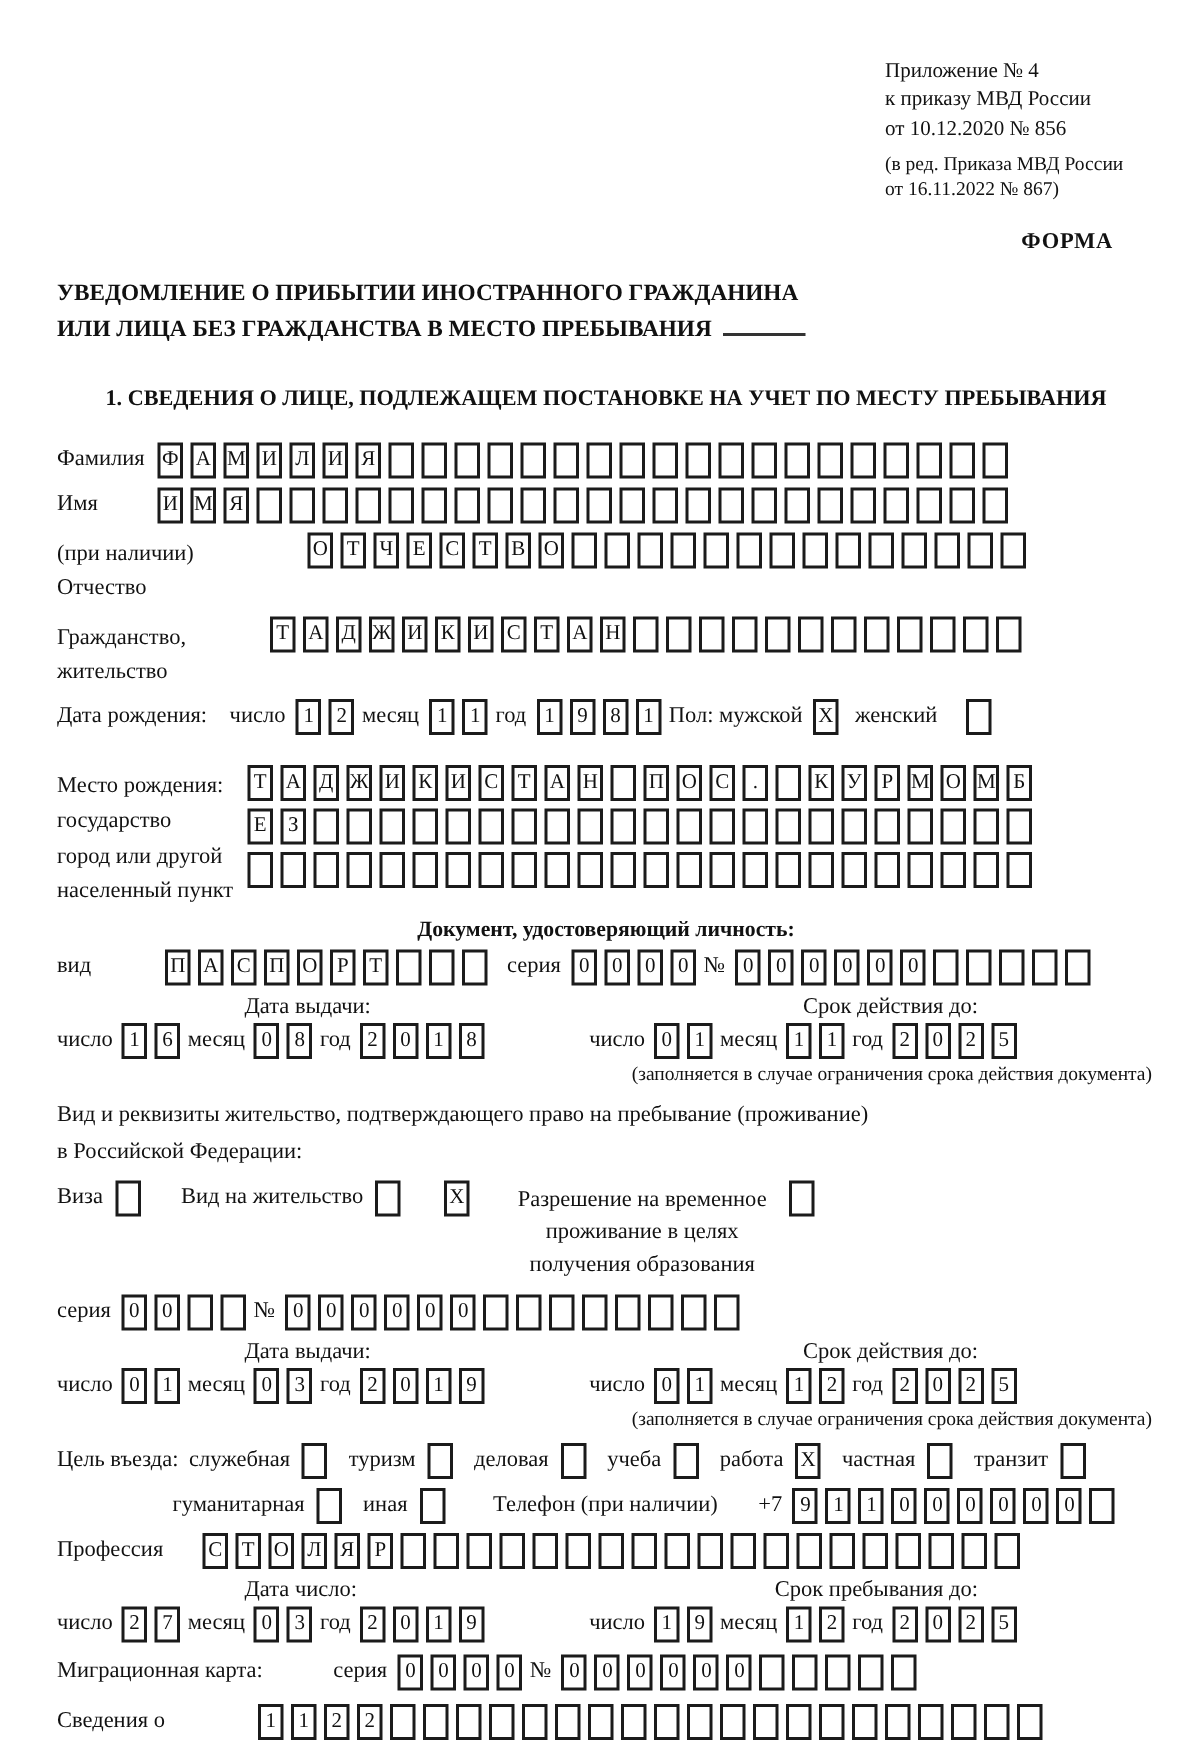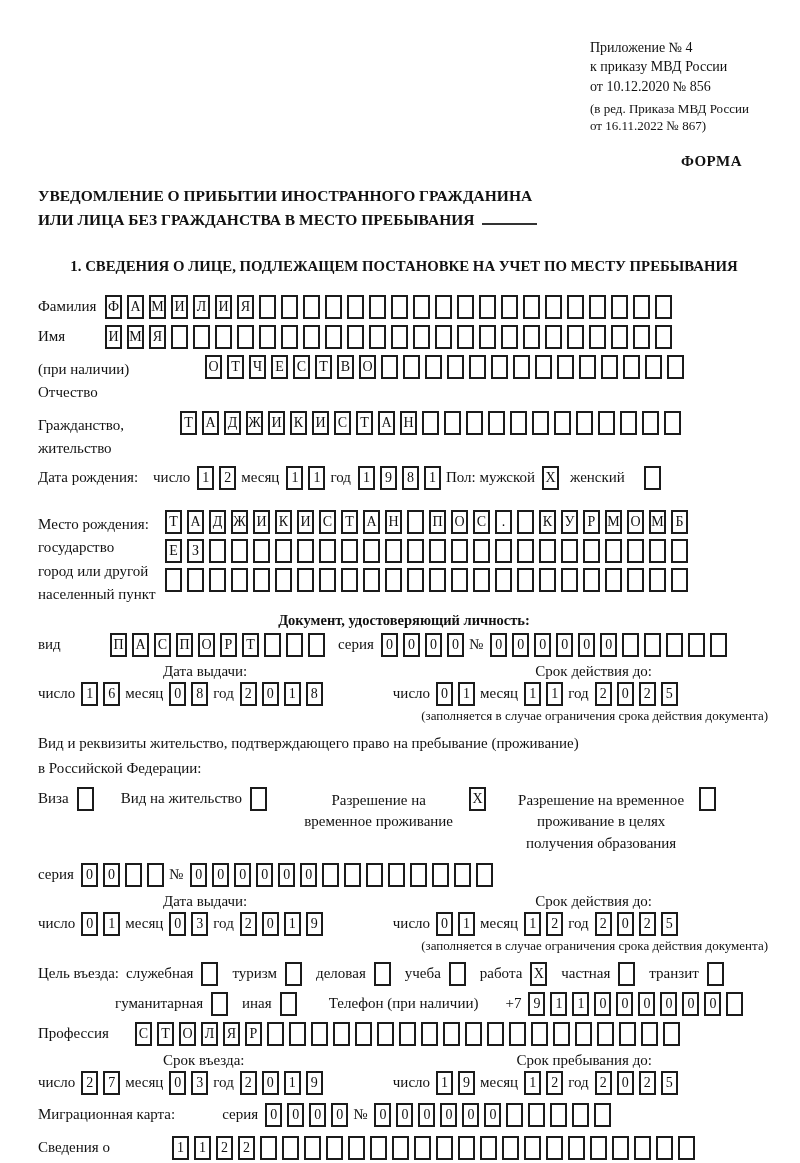--- a/index.html
+++ b/index.html
@@ -419,21 +419,20 @@
         <span class="cell"></span>
       </span>
   </span>
   <span class="cbgrp" style="margin-left:22px;">
     <span class="optlbl">Вид на жительство</span>
     <span class="boxes">
         <span class="cell"></span>
       </span>
   </span>
   <span class="cbgrp" style="margin-left:24px;">
-    <span class="optlbl centered" style="max-width:165px;">Разрешение на временное проживание</span>
     <span class="boxes">
         <span class="cell">X</span>
       </span>
   </span>
   <span class="cbgrp" style="margin-left:20px;">
     <span class="optlbl centered" style="max-width:180px;">Разрешение на временное проживание в целях получения образования</span>
     <span class="boxes">
         <span class="cell"></span>
       </span>
   </span>
@@ -613,21 +612,21 @@
       <span class="cell"></span>
       <span class="cell"></span>
       <span class="cell"></span>
       <span class="cell"></span>
       <span class="cell"></span>
       <span class="cell"></span>
     </span>
 </div>
 
 <div class="dlabels">
-  <span class="dl-left">Срок въезда:</span>
+  <span class="dl-left">Дата число:</span>
   <span class="dl-right">Срок пребывания до:</span>
 </div>
 <div class="drow">
   <span class="dg">
     <span class="inline-lbl">число</span>
     <span class="boxes">
         <span class="cell">2</span>
         <span class="cell">7</span>
       </span>
     <span class="inline-lbl">месяц</span>

